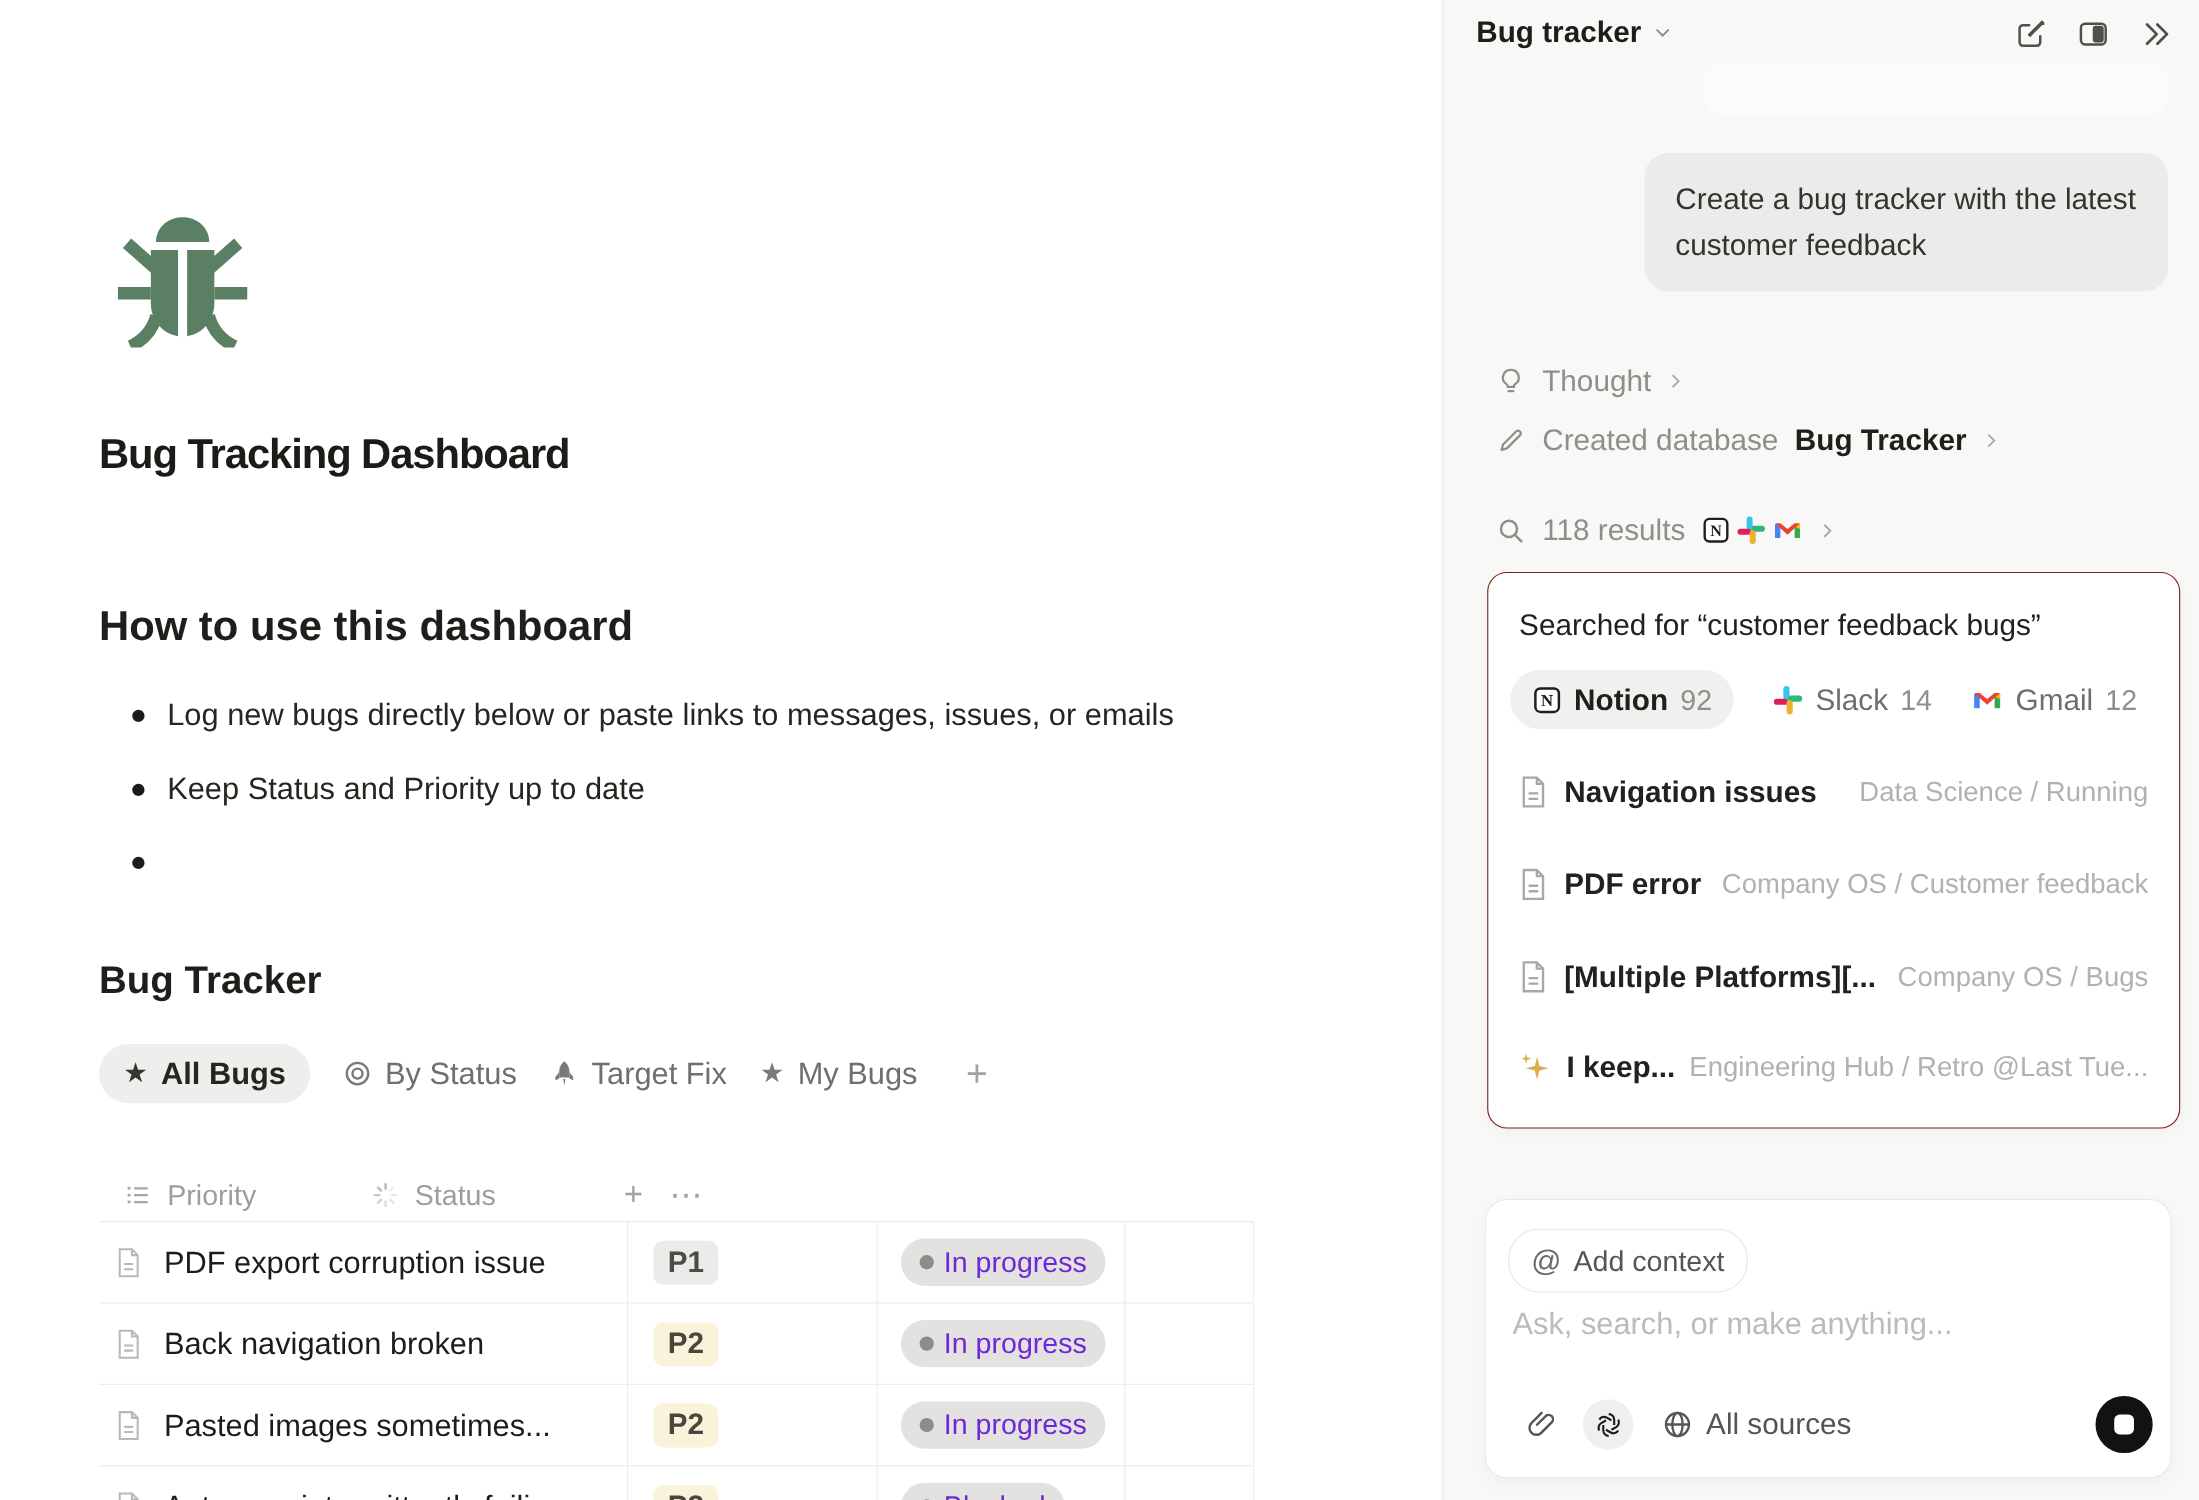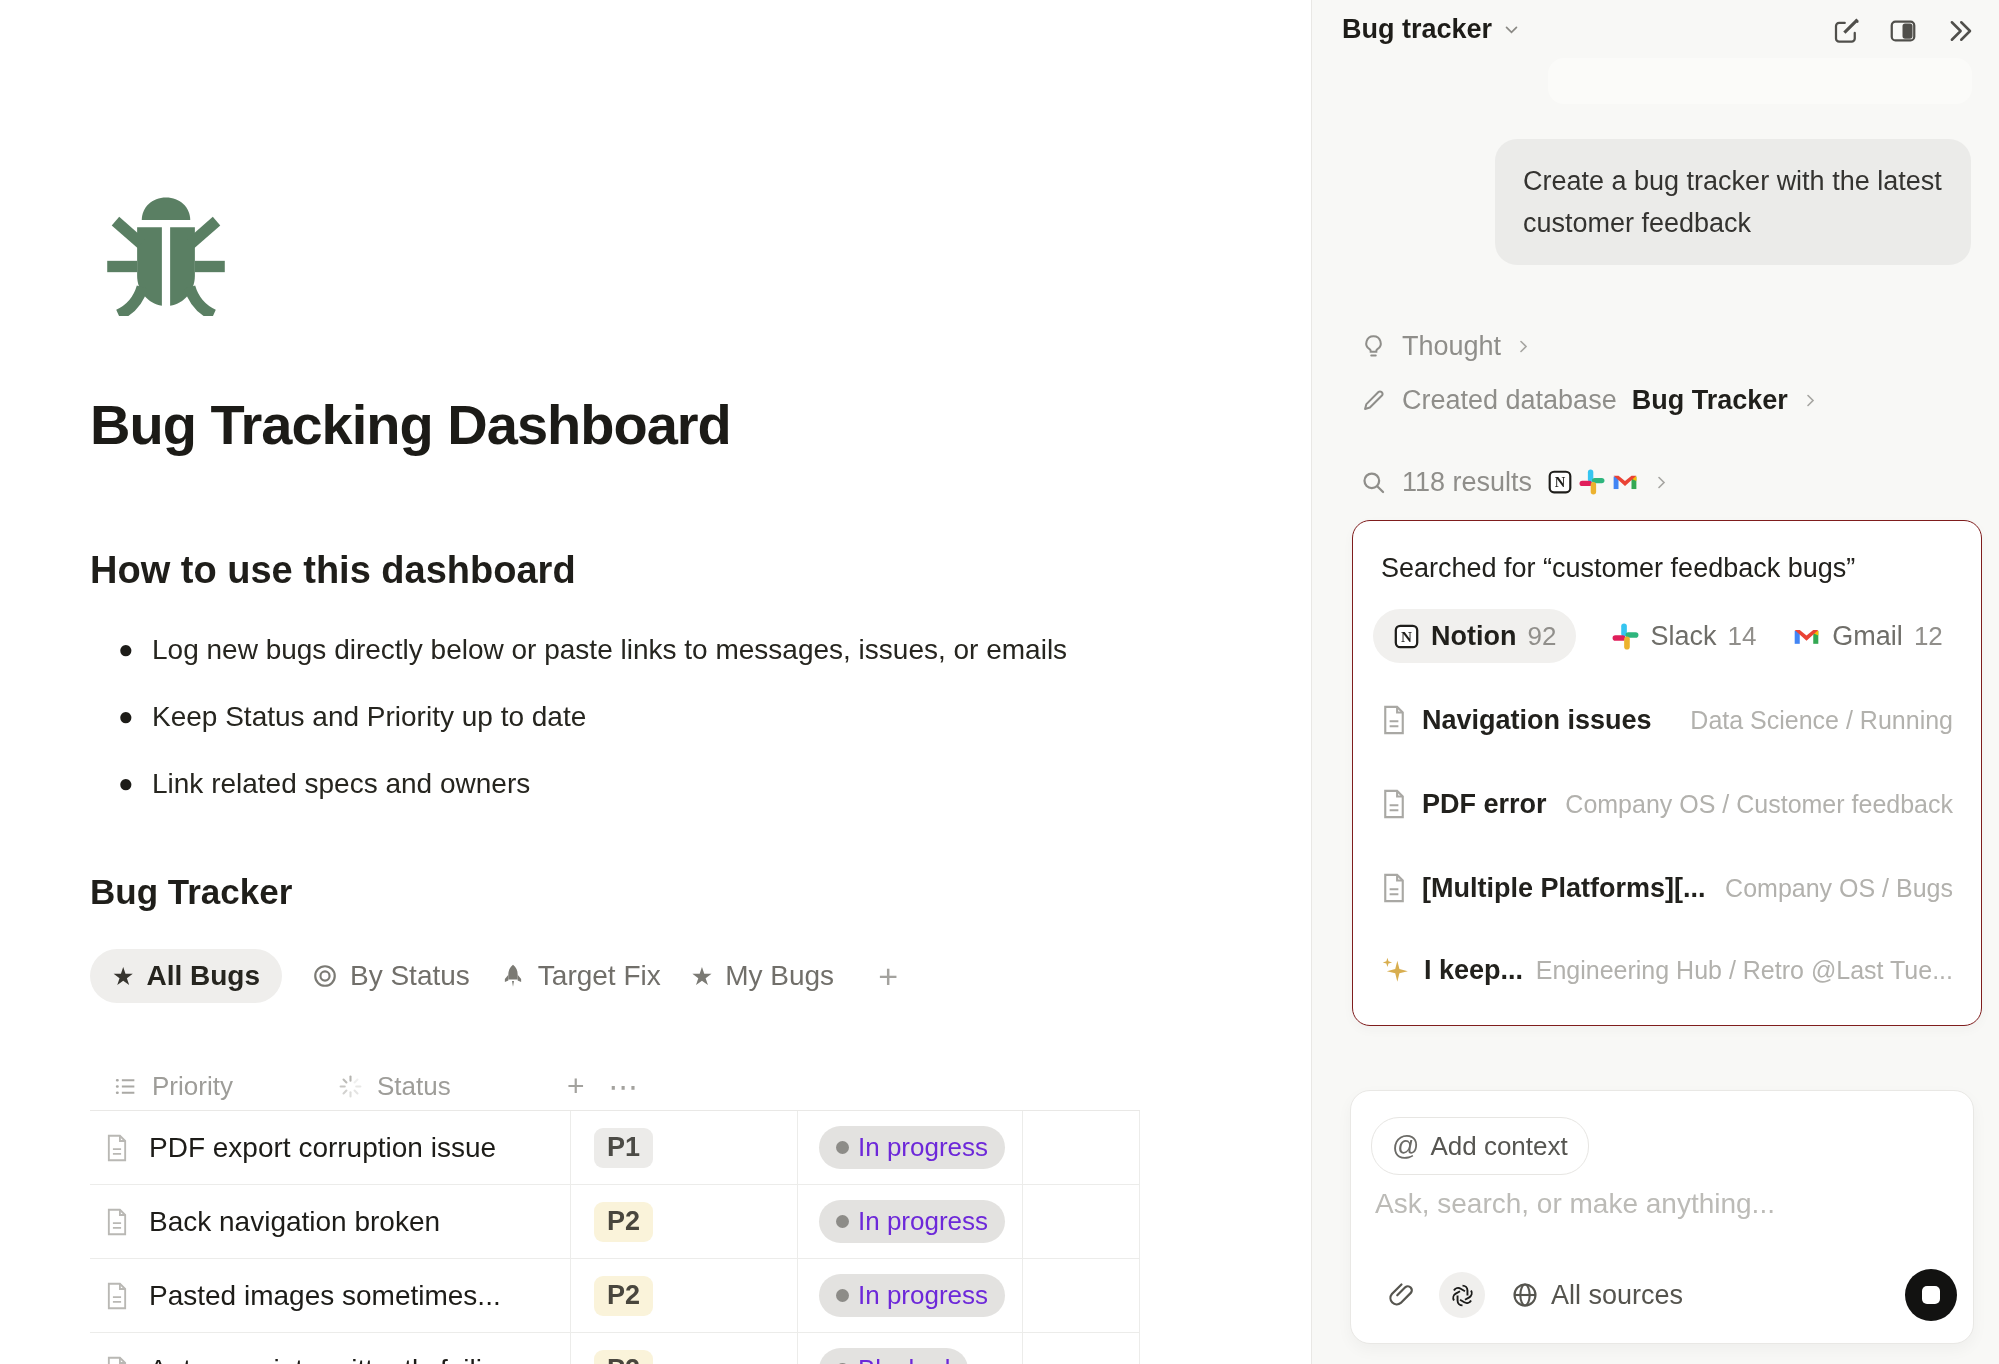--- a/index.html
+++ b/index.html
@@ -4,21 +4,21 @@
 <style>
   html,body{margin:0;padding:0;background:#fff;}
   .screen{position:relative;width:1999px;height:1364px;overflow:hidden;background:#ffffff;
           font-family:"Liberation Sans","DejaVu Sans",sans-serif;color:#1d1c18;}
   .abs{position:absolute;}
   svg{display:block;}
 
   
   .doc{position:absolute;left:0;top:0;width:1311px;height:1364px;background:#fff;}
   .bug-glyph{left:100px;top:184px;}
-  .doc-title{left:90px;top:392px;font-size:56px;font-weight:700;letter-spacing:-1px;color:#1c1b17;}
+  .doc-title{left:90px;top:392px;font-size:38px;font-weight:700;letter-spacing:-1px;color:#1c1b17;}
   .h2{left:90px;top:549px;font-size:38px;font-weight:700;color:#1f1e1a;}
   .bullets{left:90px;top:616px;width:1100px;}
   .bullet-row{display:flex;align-items:center;height:67px;font-size:28px;color:#26251f;}
   .bullet-dot{width:62px;text-align:left;padding-left:28px;box-sizing:border-box;font-size:26px;color:#1d1c18;}
   .h3{left:90px;top:872px;font-size:35px;font-weight:700;color:#1f1e1a;}
 
   .views{left:90px;top:948px;display:flex;align-items:center;gap:30px;height:56px;}
   .view-pill{display:flex;align-items:center;gap:12px;background:#efeeec;border-radius:28px;
              height:54px;padding:0 22px;font-size:28px;font-weight:600;color:#26251f;}
   .view-item{display:flex;align-items:center;gap:12px;font-size:28px;color:#716f6a;}
@@ -132,21 +132,20 @@
       <div class="bullet-row">
         <span class="bullet-dot">●</span>
         <span>Log new bugs directly below or paste links to messages, issues, or emails</span>
       </div>
       <div class="bullet-row">
         <span class="bullet-dot">●</span>
         <span>Keep Status and Priority up to date</span>
       </div>
       <div class="bullet-row">
         <span class="bullet-dot">●</span>
-        <span>Link related specs and owners</span>
       </div>
     </div>
 
     <div class="abs h3">Bug Tracker</div>
 
     <div class="abs views">
       <div class="view-pill">
         <span class="view-star">★</span>
         <span>All Bugs</span>
       </div>

